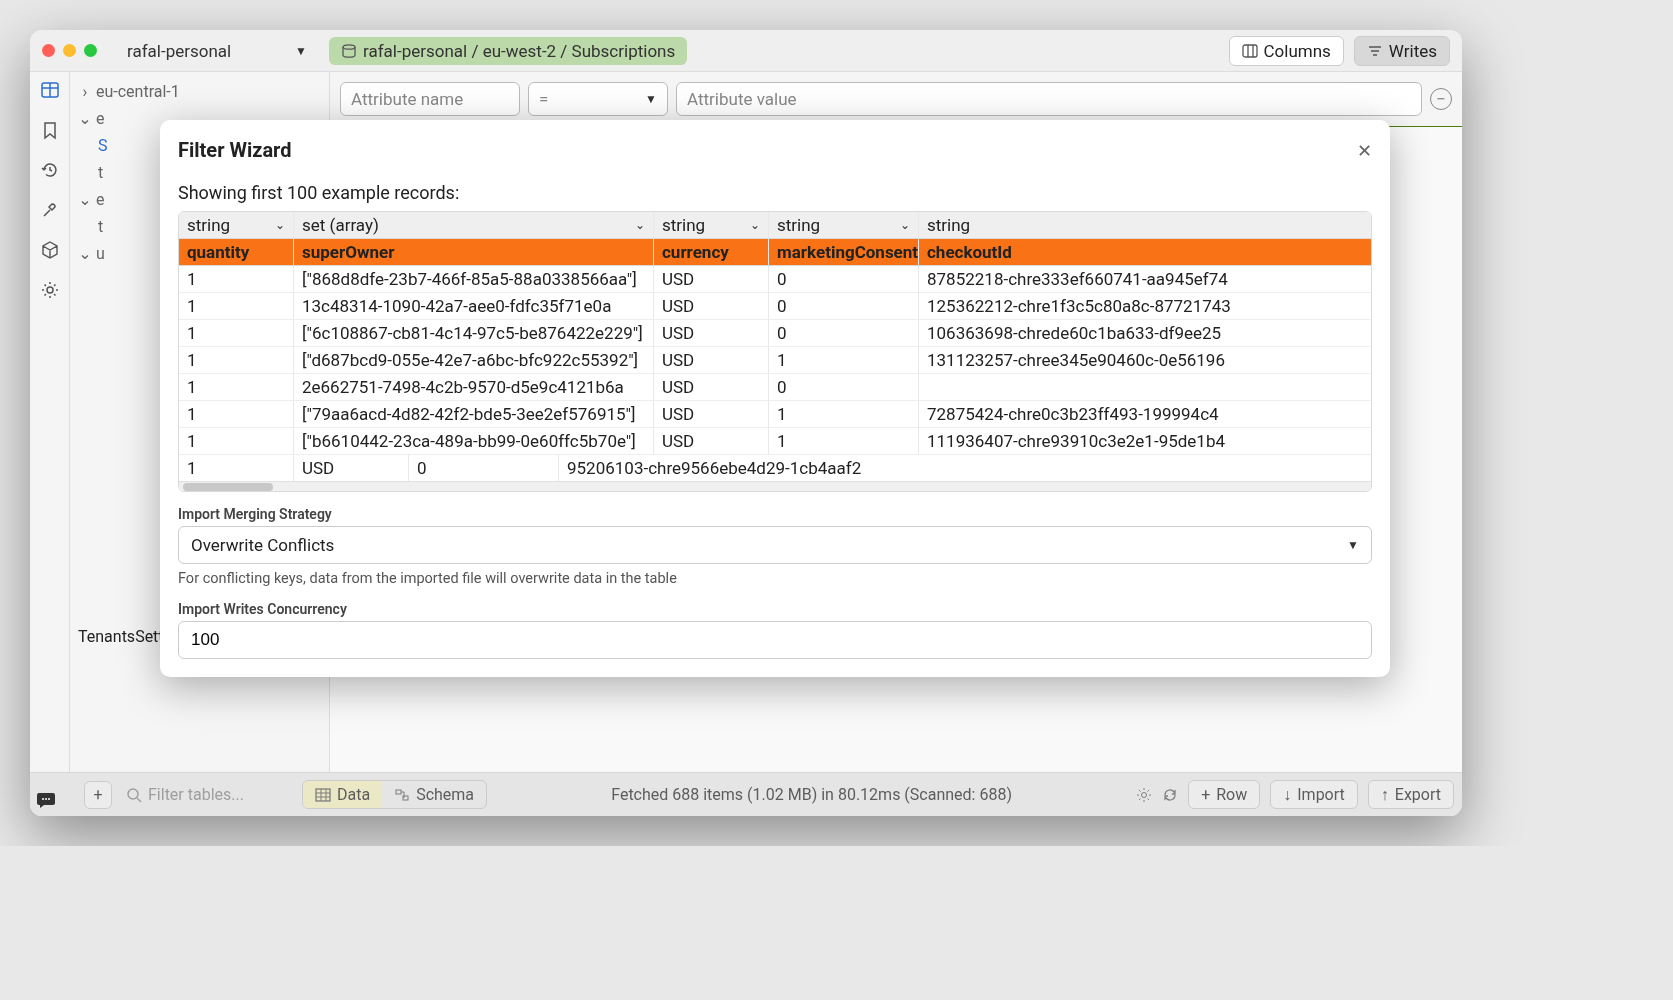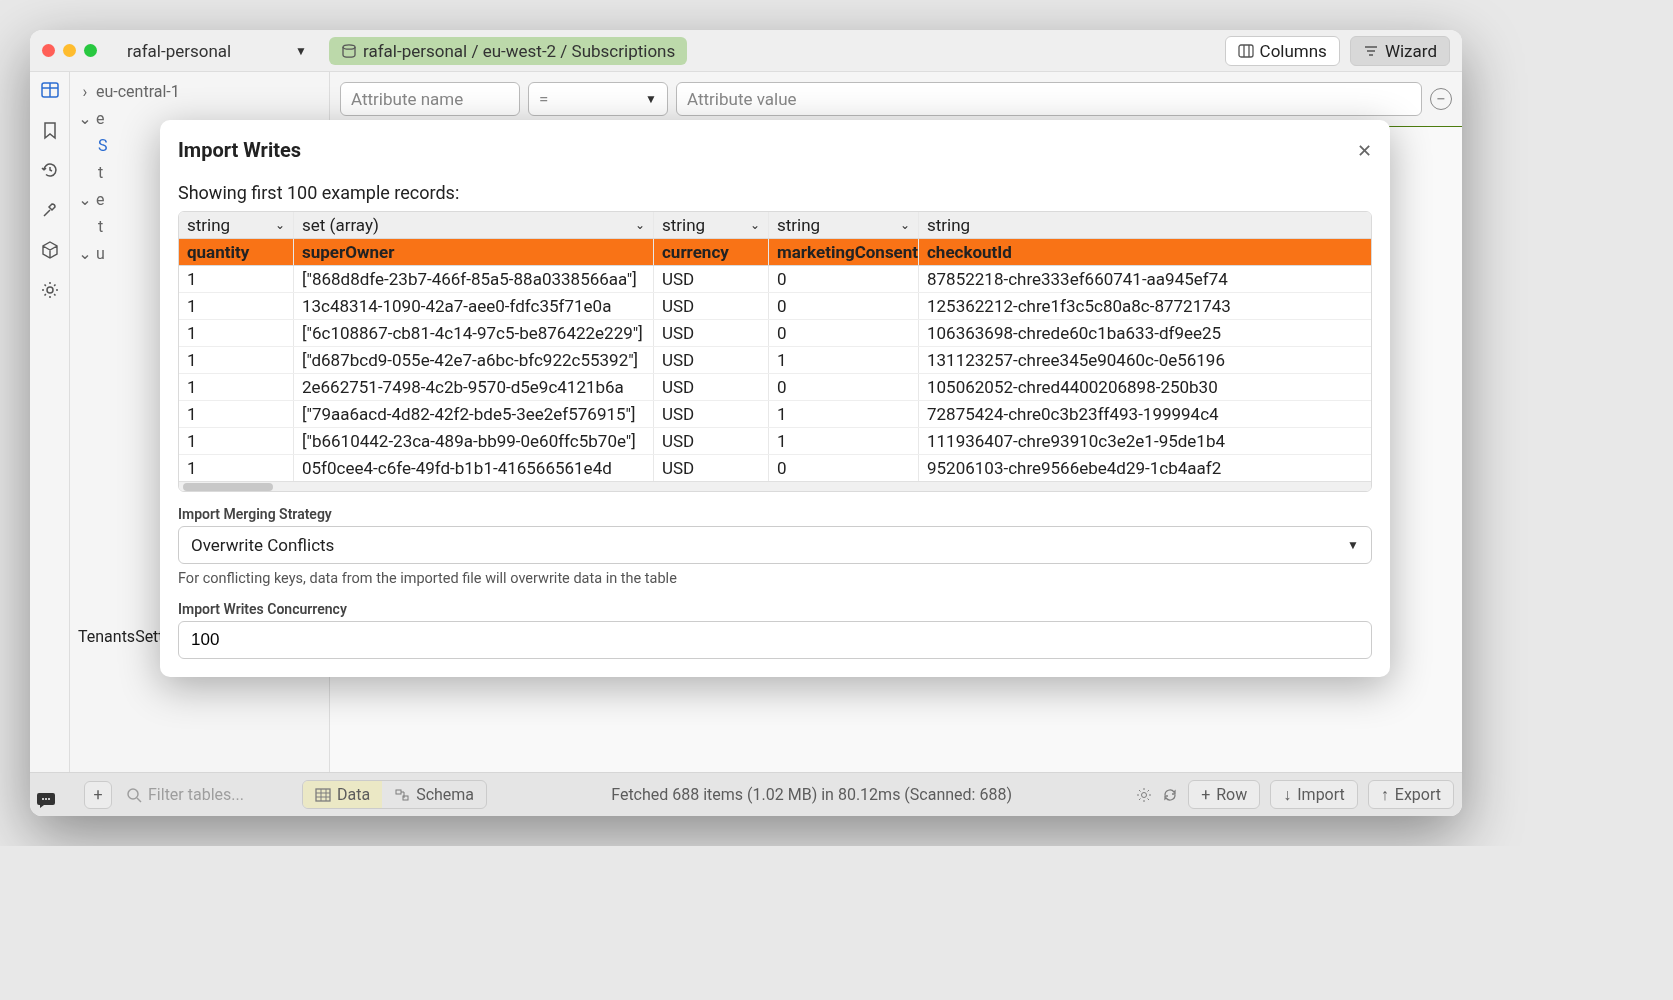--- a/index.html
+++ b/index.html
@@ -238,21 +238,21 @@
         <span>Columns</span>
       </div>
       <div class="tb-btn active">
         <span>
           <svg width="16" height="14" viewBox="0 0 16 14">
               <line x1="2" y1="3" x2="14" y2="3" stroke="#555" stroke-width="1.5"></line>
               <line x1="4" y1="7" x2="12" y2="7" stroke="#555" stroke-width="1.5"></line>
               <line x1="6" y1="11" x2="10" y2="11" stroke="#555" stroke-width="1.5"></line>
             </svg>
         </span>
-        <span>Wizard</span>
+        <span>Writes</span>
       </div>
     </div>
   </div>
 
   <div class="modal-backdrop"></div>
 
   <div class="ghost-tab">odegen</div>
   <div class="ghost-col">etingCon</div>
 
   <div class="body">
@@ -392,21 +392,21 @@
       <span>Import</span>
     </div>
     <div class="footer-btn">
       <span>↑</span>
       <span>Export</span>
     </div>
   </div>
 
   <div class="modal">
     <div class="modal-header">
-      <div class="modal-title">Import Writes</div>
+      <div class="modal-title">Filter Wizard</div>
       <div class="close-x">✕</div>
     </div>
     <div class="subtitle">Showing first 100 example records:</div>
 
     <div class="preview-table">
       <div class="pt-head-row">
         <div class="pt-cell c0">
             <span>string</span>
             <span class="chevdown">⌄</span>
           </div>
@@ -460,39 +460,37 @@
             <div class="pt-cell c1">["d687bcd9-055e-42e7-a6bc-bfc922c55392"]</div>
             <div class="pt-cell c2">USD</div>
             <div class="pt-cell c3">1</div>
             <div class="pt-cell c4">131123257-chree345e90460c-0e56196</div>
           </div>
           <div class="pt-row">
             <div class="pt-cell c0">1</div>
             <div class="pt-cell c1">2e662751-7498-4c2b-9570-d5e9c4121b6a</div>
             <div class="pt-cell c2">USD</div>
             <div class="pt-cell c3">0</div>
-            <div class="pt-cell c4">105062052-chred4400206898-250b30</div>
           </div>
           <div class="pt-row">
             <div class="pt-cell c0">1</div>
             <div class="pt-cell c1">["79aa6acd-4d82-42f2-bde5-3ee2ef576915"]</div>
             <div class="pt-cell c2">USD</div>
             <div class="pt-cell c3">1</div>
             <div class="pt-cell c4">72875424-chre0c3b23ff493-199994c4</div>
           </div>
           <div class="pt-row">
             <div class="pt-cell c0">1</div>
             <div class="pt-cell c1">["b6610442-23ca-489a-bb99-0e60ffc5b70e"]</div>
             <div class="pt-cell c2">USD</div>
             <div class="pt-cell c3">1</div>
             <div class="pt-cell c4">111936407-chre93910c3e2e1-95de1b4</div>
           </div>
           <div class="pt-row">
             <div class="pt-cell c0">1</div>
-            <div class="pt-cell c1">05f0cee4-c6fe-49fd-b1b1-416566561e4d</div>
             <div class="pt-cell c2">USD</div>
             <div class="pt-cell c3">0</div>
             <div class="pt-cell c4">95206103-chre9566ebe4d29-1cb4aaf2</div>
           </div>
         </div>
       <div class="scrollbar-stub"></div>
     </div>
 
     <div class="form-label">Import Merging Strategy</div>
     <div class="select-box">

